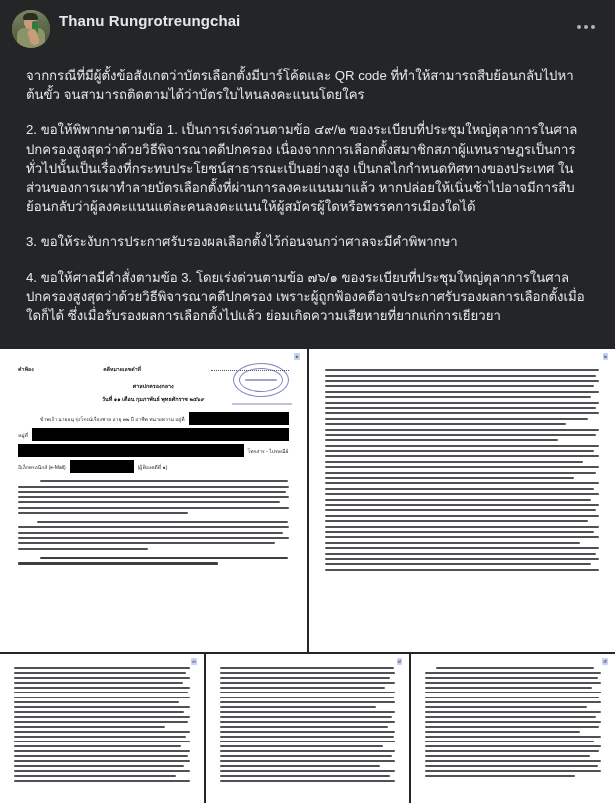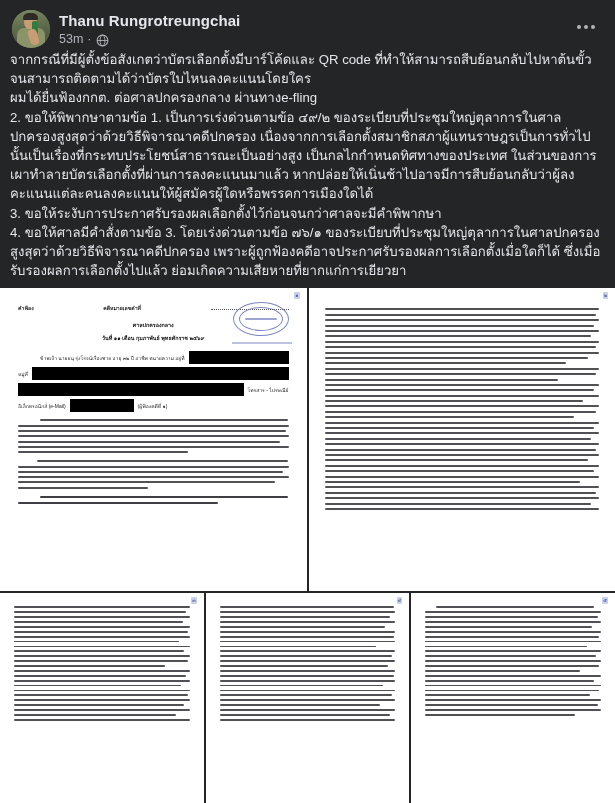--- a/index.html
+++ b/index.html
@@ -96,21 +96,21 @@
   }
 
   
   .post-body {
     padding: 2px 10px 8px 10px;
     color: #e4e6eb;
     font-size: 13.2px;
     line-height: 19.2px;
     flex: 0 0 auto;
   }
-  .post-body p { margin: 0; word-wrap: break-word; }
+  .post-body p { margin: 16px; word-wrap: break-word; }
 
   
   .attachments {
     flex: 1 1 auto;
     display: flex;
     flex-direction: column;
     gap: 2px;
     background: #242526;
     overflow: hidden;
   }
@@ -212,43 +212,31 @@
       <span class="av-sky"></span>
       <span class="av-body"></span>
       <span class="av-head"></span>
       <span class="av-hair"></span>
       <span class="av-bottle"></span>
       <span class="av-arm"></span>
     </div>
 
     <div class="hdr-text">
       <div class="author-name">Thanu Rungrotreungchai</div>
-      <div class="meta-row">
-        <span class="timestamp">53m</span>
-        <span class="meta-dot">·</span>
-        <span class="globe-icon">
-          <svg viewBox="0 0 16 16" width="13" height="13" aria-hidden="true">
-            <circle cx="8" cy="8" r="6.6" fill="none" stroke="#b0b3b8" stroke-width="1.3"></circle>
-            <ellipse cx="8" cy="8" rx="3" ry="6.6" fill="none" stroke="#b0b3b8" stroke-width="1.1"></ellipse>
-            <line x1="1.4" y1="8" x2="14.6" y2="8" stroke="#b0b3b8" stroke-width="1.1"></line>
-          </svg>
-        </span>
-      </div>
     </div>
 
     <div class="more-btn">
       <span></span>
       <span></span>
       <span></span>
     </div>
   </div>
 
   <div class="post-body">
     <p>จากกรณีที่มีผู้ตั้งข้อสังเกตว่าบัตรเลือกตั้งมีบาร์โค้ดและ QR code ที่ทำให้สามารถสืบย้อนกลับไปหาต้นขั้ว จนสามารถติดตามได้ว่าบัตรใบไหนลงคะแนนโดยใคร</p>
-    <p>ผมได้ยื่นฟ้องกกต. ต่อศาลปกครองกลาง ผ่านทางe-fling</p>
     <p>2. ขอให้พิพากษาตามข้อ 1. เป็นการเร่งด่วนตามข้อ ๔๙/๒ ของระเบียบที่ประชุมใหญ่ตุลาการในศาลปกครองสูงสุดว่าด้วยวิธีพิจารณาคดีปกครอง เนื่องจากการเลือกตั้งสมาชิกสภาผู้แทนราษฎรเป็นการทั่วไปนั้นเป็นเรื่องที่กระทบประโยชน์สาธารณะเป็นอย่างสูง เป็นกลไกกำหนดทิศทางของประเทศ ในส่วนของการเผาทำลายบัตรเลือกตั้งที่ผ่านการลงคะแนนมาแล้ว หากปล่อยให้เนิ่นช้าไปอาจมีการสืบย้อนกลับว่าผู้ลงคะแนนแต่ละคนลงคะแนนให้ผู้สมัครผู้ใดหรือพรรคการเมืองใดได้</p>
     <p>3. ขอให้ระงับการประกาศรับรองผลเลือกตั้งไว้ก่อนจนกว่าศาลจะมีคำพิพากษา</p>
     <p>4. ขอให้ศาลมีคำสั่งตามข้อ 3. โดยเร่งด่วนตามข้อ ๗๖/๑ ของระเบียบที่ประชุมใหญ่ตุลาการในศาลปกครองสูงสุดว่าด้วยวิธีพิจารณาคดีปกครอง เพราะผู้ถูกฟ้องคดีอาจประกาศรับรองผลการเลือกตั้งเมื่อใดก็ได้ ซึ่งเมื่อรับรองผลการเลือกตั้งไปแล้ว ย่อมเกิดความเสียหายที่ยากแก่การเยียวยา</p>
   </div>
 
   <div class="attachments">
 
     <div class="att-row att-row-top">
 
       <div class="doc">

